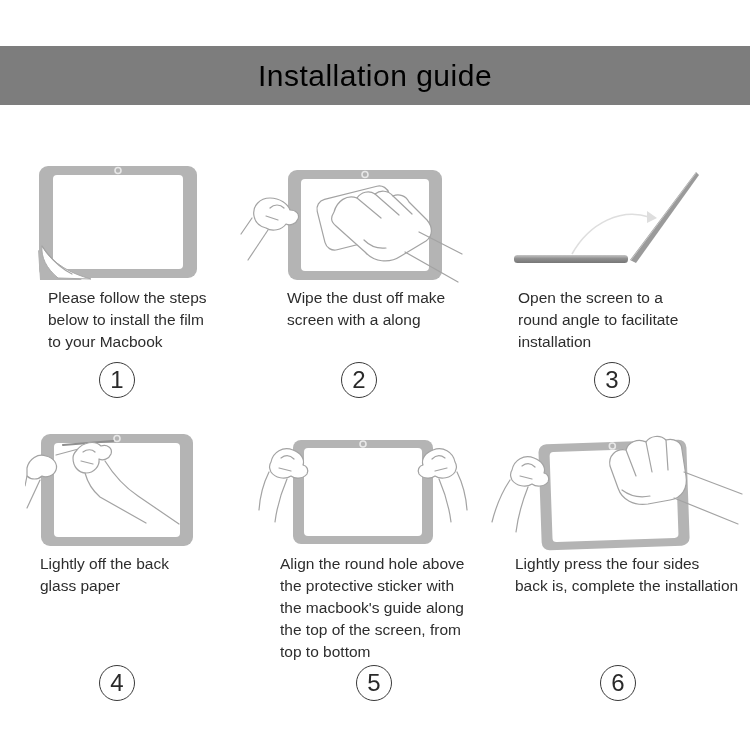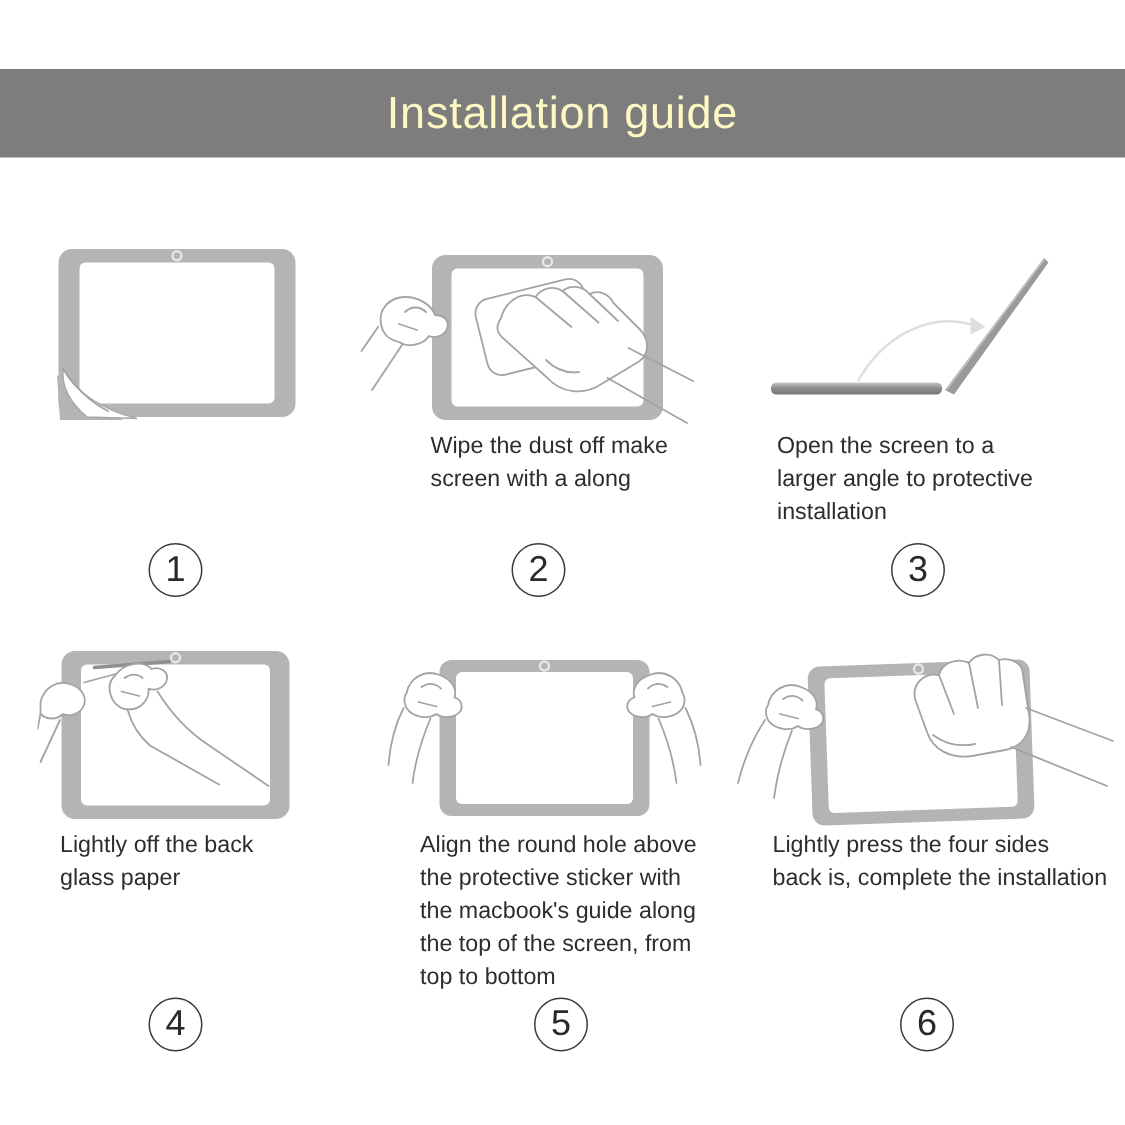--- a/index.html
+++ b/index.html
@@ -16,21 +16,21 @@
   .page{
     position:relative;width:750px;height:750px;background:#fff;overflow:hidden;
     font-family:"Liberation Sans", sans-serif;
   }
   .header{
     position:absolute;left:0;top:46px;width:750px;height:59px;
     background:var(--header-bg);
     display:flex;align-items:center;justify-content:center;
   }
   .header-title{
-    color:#fef9c3;font-size:30px;font-weight:400;letter-spacing:0.5px;
+    color:#000000;font-size:30px;font-weight:400;letter-spacing:0.5px;
   }
   .panel{position:absolute;}
   .p1{left:25px;top:160px;width:215px;height:240px;}
   .p2{left:240px;top:160px;width:230px;height:240px;}
   .p3{left:500px;top:160px;width:245px;height:240px;}
   .p4{left:25px;top:428px;width:215px;height:282px;}
   .p5{left:257px;top:428px;width:235px;height:282px;}
   .p6{left:488px;top:428px;width:262px;height:282px;}
   .illus{position:absolute;}
   .p1 .illus{left:5px;top:2px;}
@@ -84,20 +84,25 @@
 
   <section class="panel p1">
     <svg class="illus" width="170" height="125" viewBox="0 0 170 125">
       <rect class="frame" x="9" y="4" width="158" height="112" rx="9"></rect>
       <rect class="screen" x="23" y="13" width="130" height="94" rx="4"></rect>
       <circle class="cam" cx="88" cy="8.5" r="3"></circle>
       <path class="frame" d="M8,88 L52,118 L10,118 Z"></path>
       <path class="peel" d="M12,84 C22,102 42,112 61,117 L28,116 C16,106 11,95 12,84 Z"></path>
       <path class="hline" d="M12,84 C20,96 30,106 42,112"></path>
     </svg>
+    <p class="caption">
+      <span class="cap-line">Please follow the steps</span>
+      <span class="cap-line">below to install the film</span>
+      <span class="cap-line">to your Macbook</span>
+    </p>
     <div class="badge">
       <span>1</span>
     </div>
   </section>
 
   <section class="panel p2">
     <svg class="illus" width="228" height="132" viewBox="0 0 228 132">
       <rect class="frame" x="48" y="10" width="154" height="110" rx="9"></rect>
       <rect class="screen" x="61" y="19" width="128" height="92" rx="4"></rect>
       <circle class="cam" cx="125" cy="14.5" r="3"></circle>
@@ -137,21 +142,21 @@
         </linearGradient>
       </defs>
       <path class="arc" d="M72,94 C90,62 122,48 149,57"></path>
       <path class="archead" d="M147,51 L157,58 L147,63 Z"></path>
       <rect x="14" y="95" width="114" height="8" rx="3.5" fill="url(#baseg)"></rect>
       <path d="M130,100 L196,12 L199,15 L136,103 Z" fill="var(--laptop-screen)"></path>
       <path d="M131,100 L196,13" stroke="#cfcfcf" stroke-width="0.8" fill="none"></path>
     </svg>
     <p class="caption">
       <span class="cap-line">Open the screen to a</span>
-      <span class="cap-line">larger angle to protective</span>
+      <span class="cap-line">round angle to facilitate</span>
       <span class="cap-line">installation</span>
     </p>
     <div class="badge">
       <span>3</span>
     </div>
   </section>
 
   <section class="panel p4">
     <svg class="illus" width="200" height="125" viewBox="0 0 200 125">
       <rect class="frame" x="16" y="6" width="152" height="112" rx="9"></rect>

